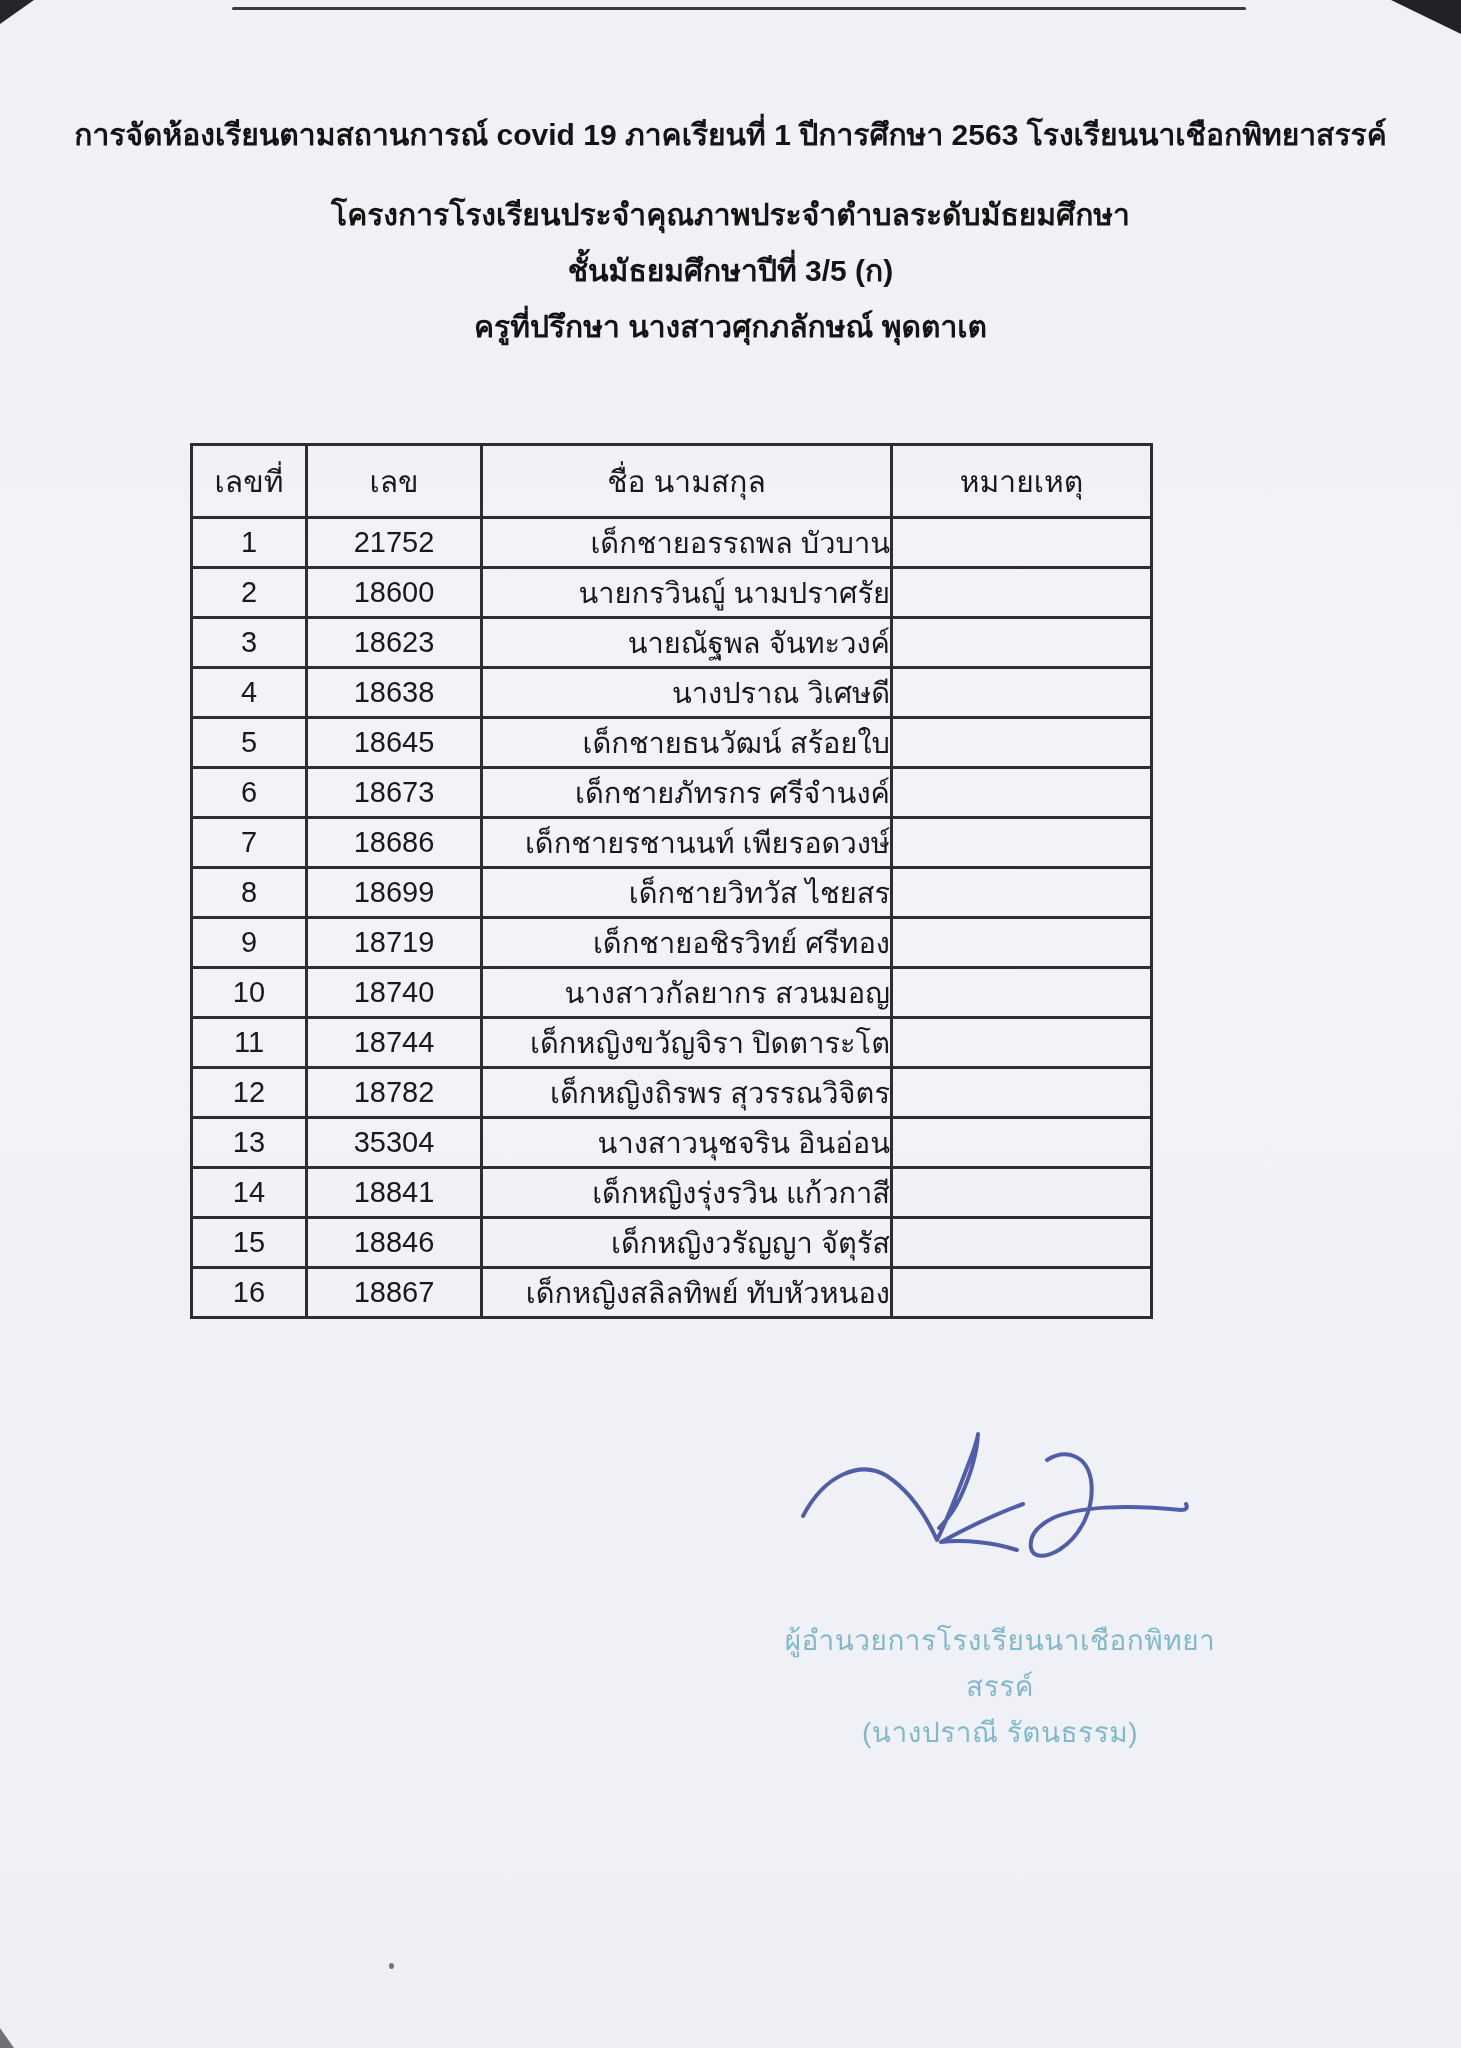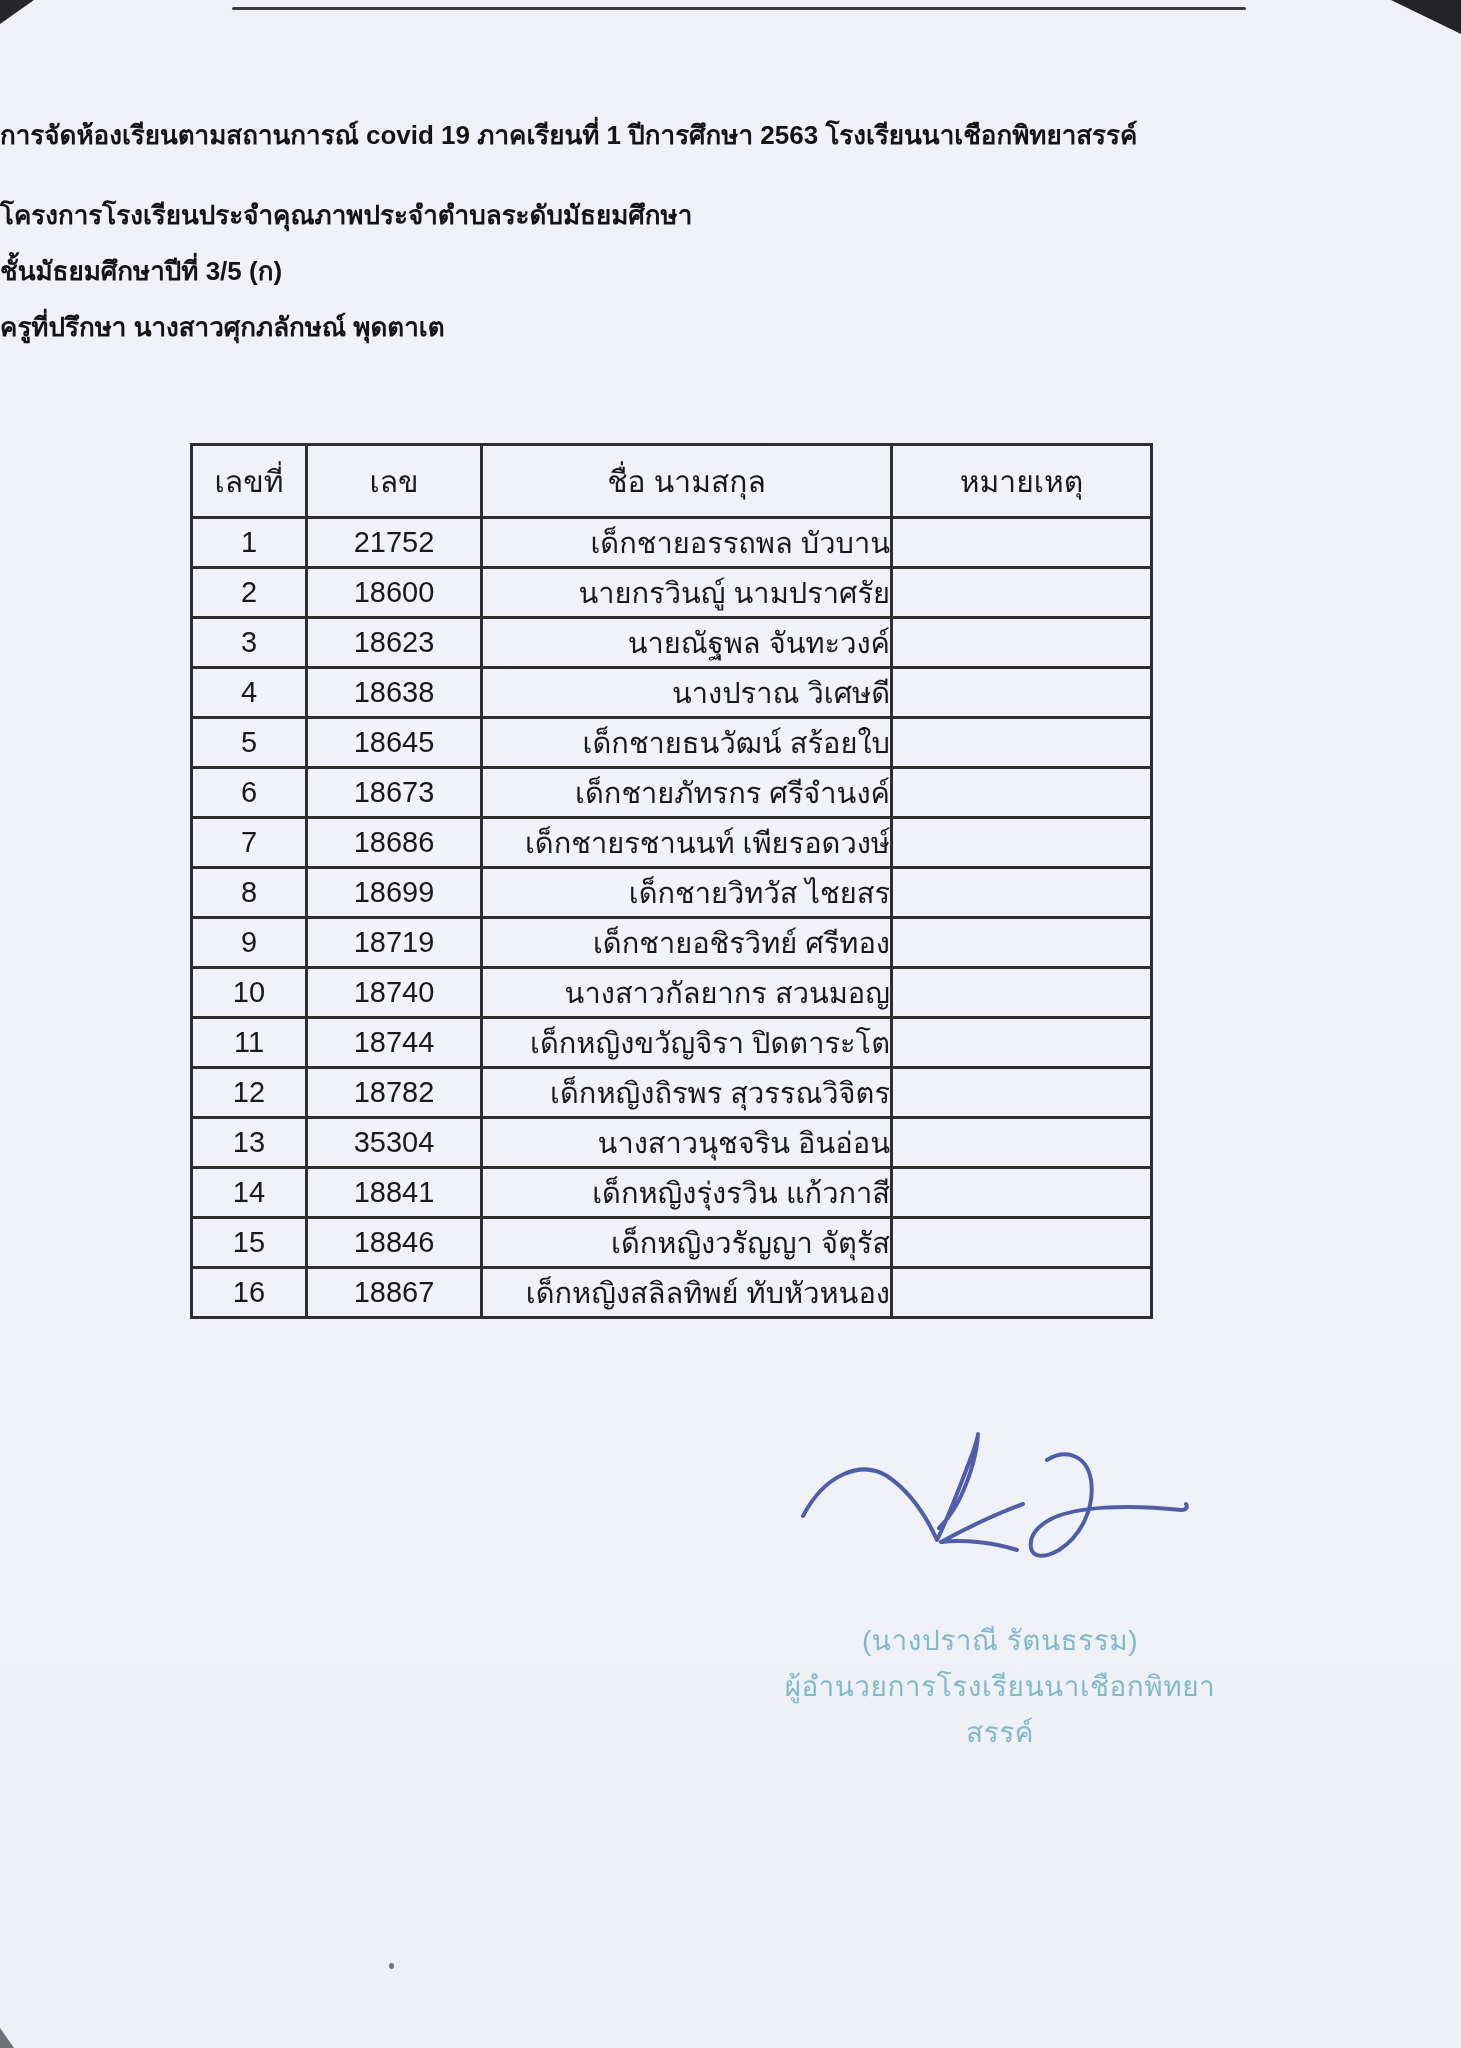--- a/index.html
+++ b/index.html
@@ -12,21 +12,21 @@
     overflow:hidden;
   }
   
   .art-topline{position:absolute;left:232px;top:7px;width:1014px;height:3px;background:#3c3c40;border-radius:2px;}
   .art-tl{position:absolute;left:0;top:0;width:34px;height:24px;background:#26262a;clip-path:polygon(0 0,100% 0,0 100%);}
   .art-tr{position:absolute;right:0;top:0;width:70px;height:34px;background:#232327;clip-path:polygon(0 0,100% 0,100% 100%);}
   .art-bl{position:absolute;left:0;bottom:0;width:14px;height:20px;background:#3a3a3e;clip-path:polygon(0 100%,100% 100%,0 0);opacity:.7;}
   .art-dot{position:absolute;left:389px;top:1963px;width:5px;height:6px;background:#55565c;border-radius:50%;opacity:.8;}
 
   
-  .doc-header{position:absolute;left:0;top:112px;width:100%;text-align:left;font-weight:bold;font-size:26px;line-height:46px;color:#141414;}
+  .doc-header{position:absolute;left:0;top:112px;width:100%;text-align:center;font-weight:bold;font-size:30px;line-height:46px;color:#141414;}
   .doc-header .h1{margin-bottom:34px;}
   .doc-header .h2,.doc-header .h3{margin-bottom:10px;}
 
   
   table.roster{
     position:absolute;left:190px;top:443px;
     width:960px;border-collapse:collapse;table-layout:fixed;
     font-size:29px;color:#191919;
   }
   table.roster,.roster th,.roster td{border:3px solid #2e2e2e;}
@@ -188,17 +188,17 @@
                C 162,112 176,76 188,44 C 191,35 193,28 193,26
                C 192,44 186,66 176,88 C 170,101 162,112 154,120"></path>
       <path d="M 238,96 C 205,108 178,122 156,134 C 180,131 210,135 232,142"></path>
       <path d="M 262,52 C 282,40 302,48 306,72 C 310,100 296,128 274,142
                C 260,150 248,150 246,140 C 244,128 252,118 268,110
                C 292,99 340,96 396,102 C 401,102 403,100 401,96"></path>
     </g>
   </svg>
 
   <div class="stamp">
+    <div>ผู้อำนวยการโรงเรียนนาเชือกพิทยาสรรค์</div>
     <div>(นางปราณี  รัตนธรรม)</div>
-    <div>ผู้อำนวยการโรงเรียนนาเชือกพิทยาสรรค์</div>
   </div>
 
 </div>
 
 </body></html>

